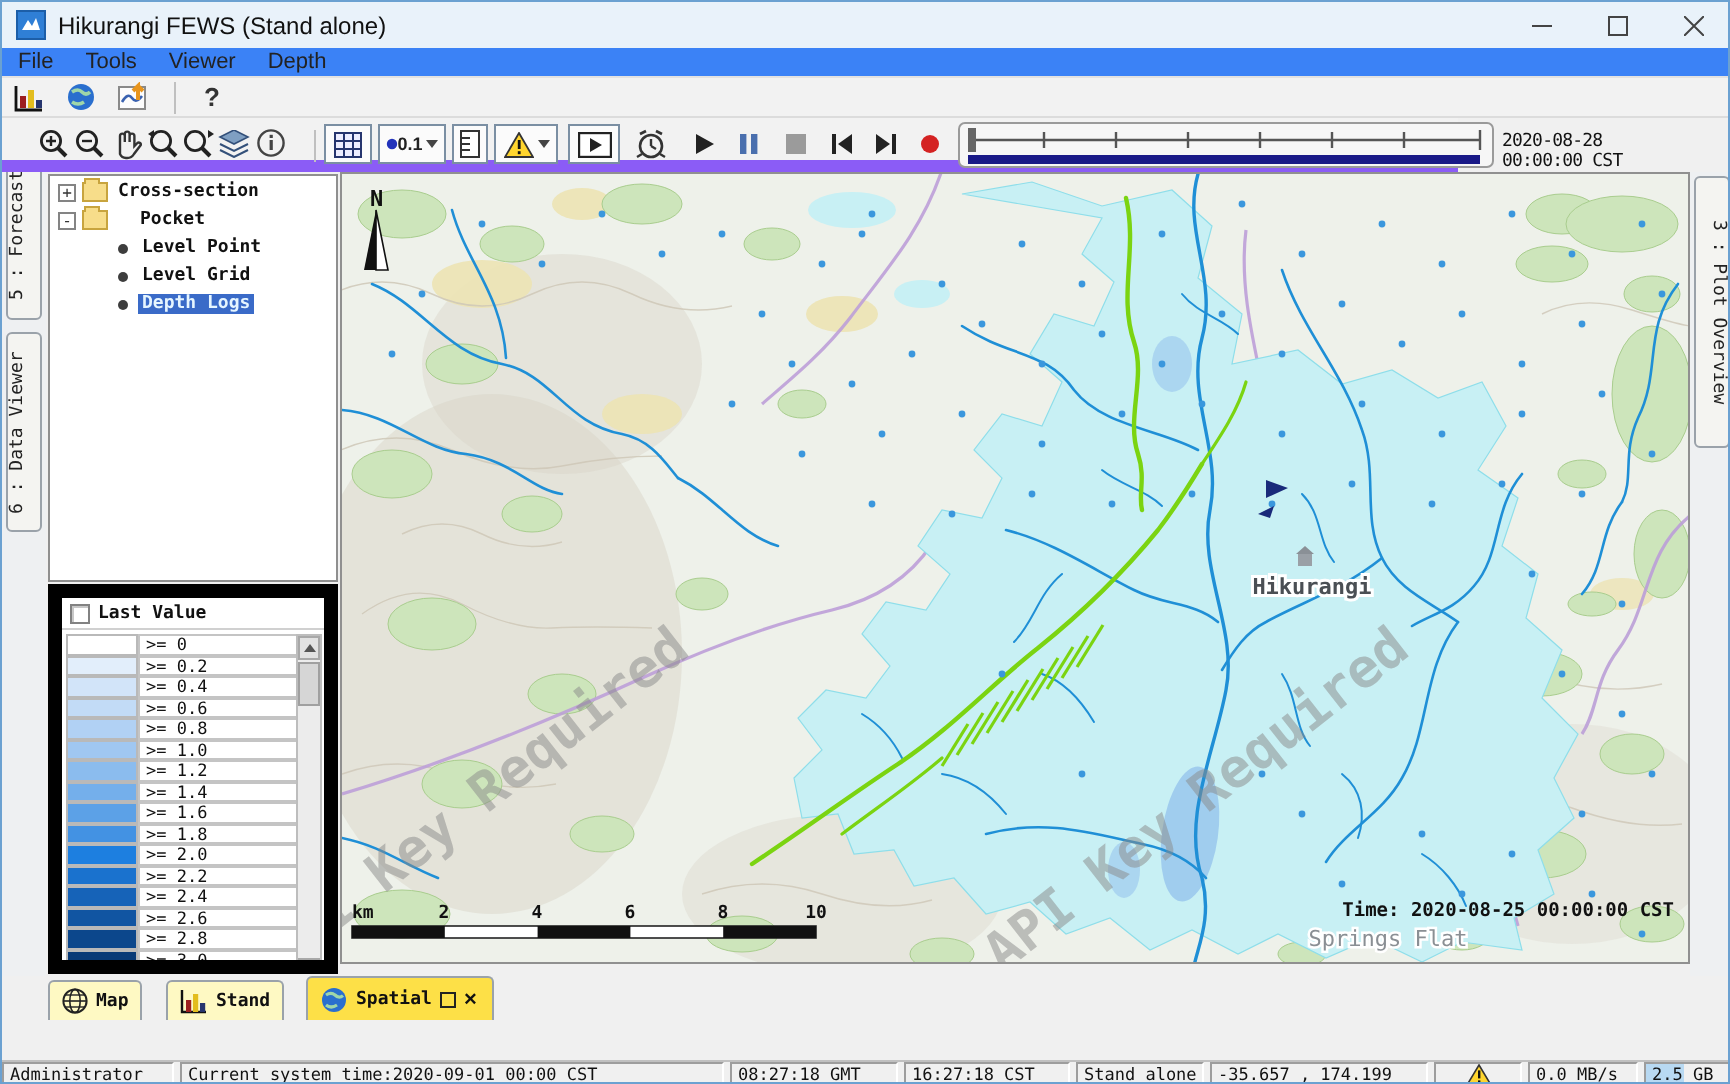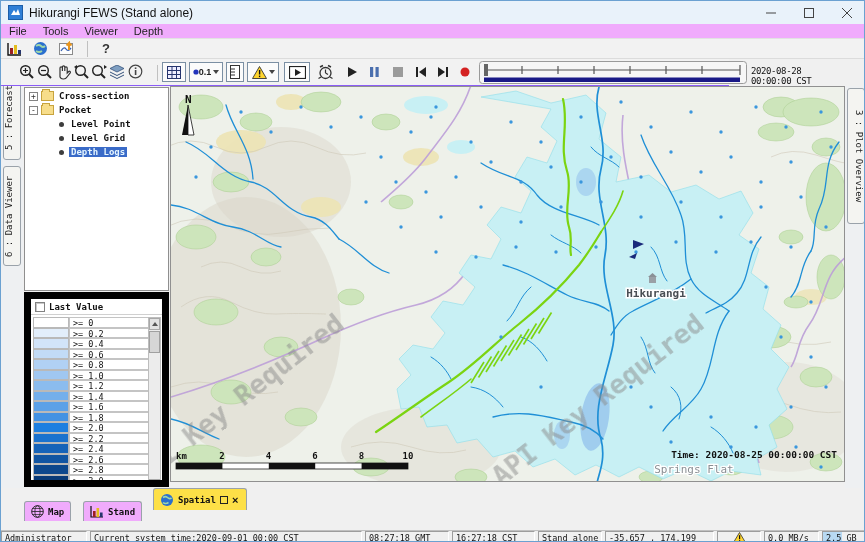--- a/index.html
+++ b/index.html
@@ -14,29 +14,29 @@
               display:flex; align-items:center; }
   #app-icon { width:15px; height:15px; margin:0 6px 0 7px; background:#2f7fd6;
               border:1px solid #1c5ea8; display:flex; align-items:center; justify-content:center; }
   #app-icon svg { display:block; }
   #title-text { font-size:12px; color:#111; }
   #win-controls { margin-left:auto; display:flex; }
   .win-btn { width:38px; height:23px; display:flex; align-items:center; justify-content:center; }
   .win-btn svg { display:block; }
 
   
-  #menubar { left:0; top:23px; width:865px; height:15px; background:#f0abfc;
+  #menubar { left:0; top:23px; width:865px; height:15px; background:#3b82f6;
              display:flex; align-items:center; border-bottom:1px solid #e2e2e2; }
   .menu-item { font-size:11px; color:#222; padding:0 8px; }
 
   
   #toolbar1 { left:0; top:38px; width:865px; height:20px; background:#f2f2f2;
               border-bottom:1px solid #dcdcdc; display:flex; align-items:center; }
   #toolbar2 { left:0; top:58px; width:728px; height:27px; background:#f2f2f2;
-              border-bottom:1px solid #8b5cf6; }
+              border-bottom:6px solid #8b5cf6; }
   .tb-icon { display:flex; align-items:center; justify-content:center; }
   .tb-sep { width:1px; height:16px; background:#c0c0c0; margin:0 6px; }
   #help-glyph { font-size:13px; font-weight:bold; color:#333; }
   .tbox { position:absolute; top:3px; height:20px; border:1px solid #7b8fa3; background:#fbfbfb;
           display:flex; align-items:center; justify-content:center; }
   .dd-arrow { width:0; height:0; border-left:3px solid transparent; border-right:3px solid transparent;
               border-top:4px solid #444; margin-left:2px; }
   #val-text { font-size:9px; font-weight:bold; color:#222; }
   #timeline-date { position:absolute; left:750px; top:7px; width:94px; font-size:9px;
                    color:#111; text-align:left; letter-spacing:-0.4px; }
@@ -87,21 +87,21 @@
               border-top:4px solid #555; }
   #scroll-thumb { position:absolute; left:0; top:13px; width:11px; height:22px;
                   background:#d6d6d6; border:1px solid #a0a0a0; }
 
   
   #map-wrap { left:169px; top:85px; width:675px; height:396px; border:1px solid #909090;
               background:#eef1ea; overflow:hidden; }
 
   
   #bottom-tabbar { left:0; top:487px; width:865px; height:22px; background:#f0f0f0; }
-  .btab { position:absolute; top:13px; height:20px; background:#f0abfc; border:1px solid #9aa2aa;
+  .btab { position:absolute; top:2px; height:20px; background:#fef9c3; border:1px solid #9aa2aa;
           border-bottom:none; border-radius:3px 3px 0 0; display:flex; align-items:center;
           padding:0 6px; gap:4px; }
   .btab.active { background:#fde047; top:0; height:22px; }
   .btab-label { font-family:"DejaVu Sans Mono", monospace; font-size:9px; font-weight:bold; color:#111; }
   .tab-max { width:8px; height:8px; border:1.5px solid #222; }
   .tab-close { font-size:11px; font-weight:bold; color:#111; line-height:8px; }
   #logs-row { left:0; top:509px; width:865px; height:20px; background:#f0f0f0;
               border-top:1px solid #d8d8d8; }
   #logs-tab { position:absolute; left:23px; top:2px; height:17px; background:#f4f4f1;
               border:1px solid #9aa2aa; border-radius:3px; padding:0 8px; display:flex; align-items:center; }
@@ -343,21 +343,21 @@
 
   <div id="tree-panel" class="abs">
     <div class="tree-row">
       <span class="expander" style="margin-left:4px">+</span>
       <span class="folder"></span>
       <span class="tree-label" style="margin-left:3px">Cross-section</span>
     </div>
     <div class="tree-row">
       <span class="expander" style="margin-left:4px">-</span>
       <span class="folder"></span>
-      <span class="tree-label" style="margin-left:3px">Pocket</span>
+      <span class="tree-label" style="margin-left:14px">Pocket</span>
     </div>
     <div class="tree-row">
       <span class="bullet" style="margin-left:34px"></span>
       <span class="tree-label" style="margin-left:5px">Level Point</span>
     </div>
     <div class="tree-row">
       <span class="bullet" style="margin-left:34px"></span>
       <span class="tree-label" style="margin-left:5px">Level Grid</span>
     </div>
     <div class="tree-row">

